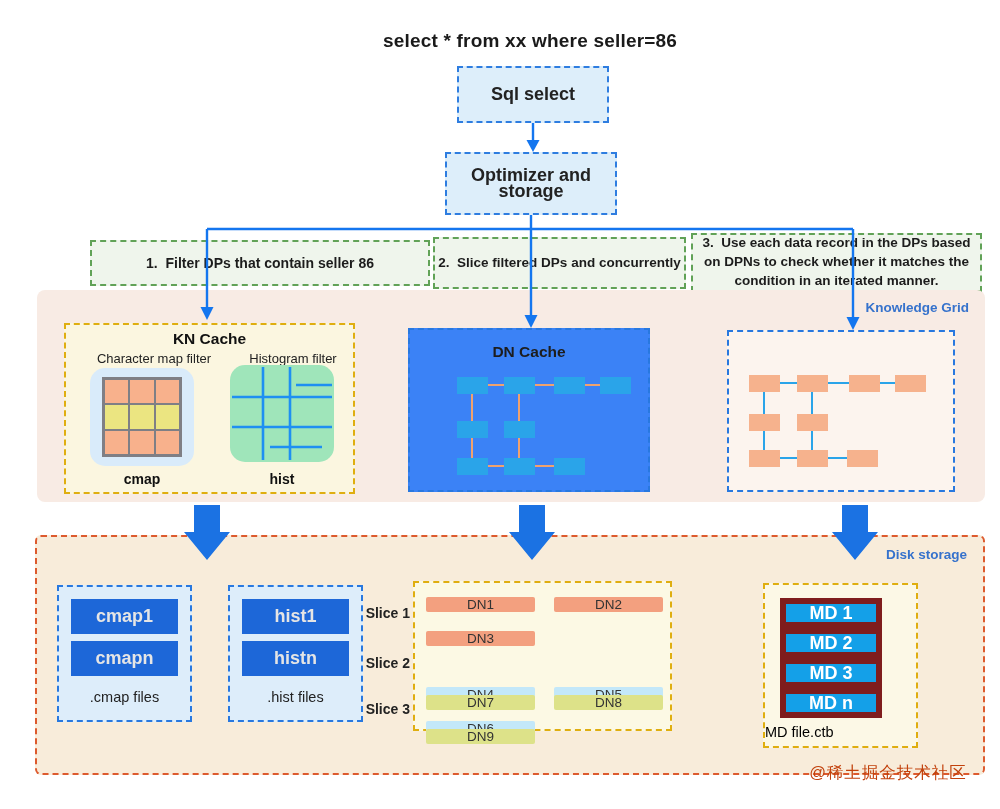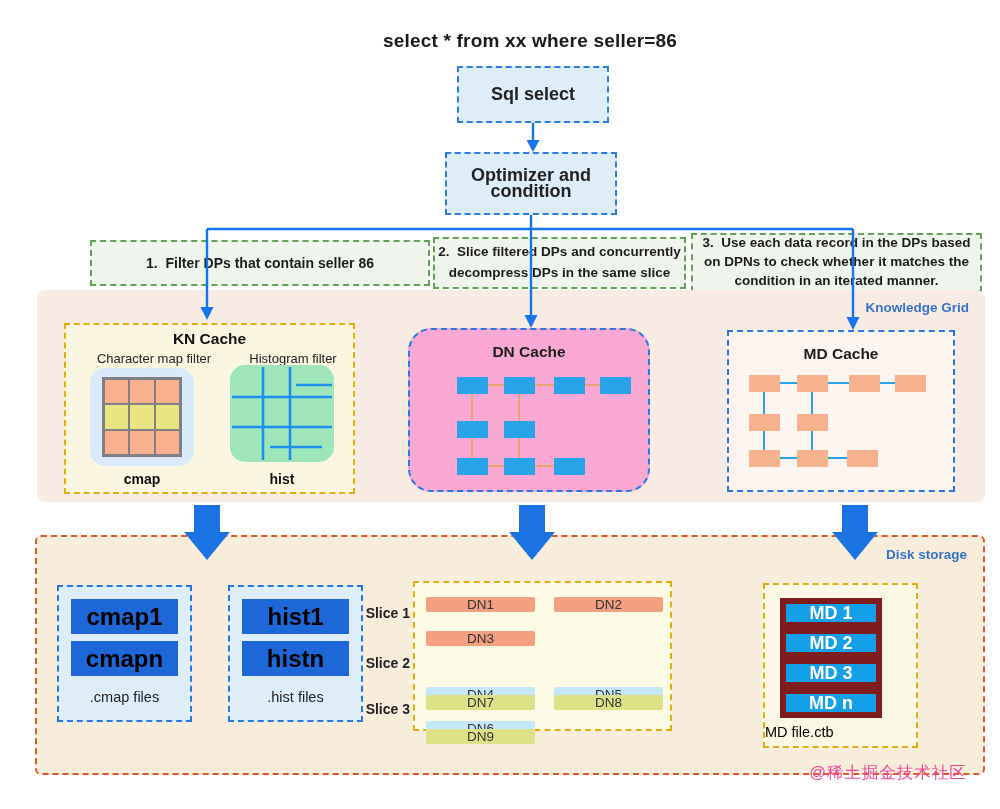--- a/index.html
+++ b/index.html
@@ -45,31 +45,31 @@
   .cmap-cell { border:1px solid #7f7f85; }
   .cmap-cell.r1, .cmap-cell.r3 { background:#f8b18c; }
   .cmap-cell.r2 { background:#ebe581; }
   .hist-tile { position:absolute; left:164px; top:40px; width:104px; height:97px;
                background:#9fe5ba; border-radius:15px; overflow:hidden; }
   .cap { position:absolute; top:146px; width:104px; text-align:center;
          font-size:14px; font-weight:bold; color:#111; }
   .cap.cmapc { left:24px; } .cap.histc { left:164px; }
 
   .cache-box { position:absolute; border:2px dashed #2878df; }
-  .dn-cache { left:408px; top:328px; width:242px; height:164px; background:#f9a8d4;border-radius:23px; }
+  .dn-cache { left:408px; top:328px; width:242px; height:164px; background:#3b82f6; }
   .md-cache { left:727px; top:330px; width:228px; height:162px; background:#fcf4ee; }
   .cache-title { position:absolute; top:13px; left:0; width:100%; text-align:center;
                  font-size:15.5px; font-weight:600; color:#1d1d1d; }
   .cache-box svg { position:absolute; left:0; top:0; }
 
   .file-box { position:absolute; top:585px; width:135px; height:137px;
               background:#ddedfa; border:2px dashed #2878df; }
   .file-box.cmapf { left:57px; } .file-box.histf { left:228px; }
   .blue-file { position:absolute; left:12px; width:107px; height:35px; background:#1d67d8;
-               color:#000000; font-weight:bold; font-size:24px;
+               color:#e5e5e5; font-weight:bold; font-size:18px;
                display:flex; align-items:center; justify-content:center; }
   .blue-file.f1 { top:12px; } .blue-file.f2 { top:54px; }
   .file-cap { position:absolute; top:102px; left:0; width:100%; text-align:center;
               font-size:14.5px; font-weight:500; color:#222; }
 
   .slice-label { position:absolute; left:348px; width:62px; text-align:right;
                  font-size:14px; font-weight:bold; color:#222; }
   .sl1 { top:605px; } .sl2 { top:655px; } .sl3 { top:701px; }
 
   .slices-box { position:absolute; left:413px; top:581px; width:259px; height:150px;
@@ -86,46 +86,45 @@
   .md-files-box { position:absolute; left:763px; top:583px; width:155px; height:165px;
                   background:#fcf8e6; border:2px dashed #dfae10; }
   .md-item { position:absolute; left:15px; width:102px; height:30px; background:#14a0e8;
              border:6px solid #7f1d1d; color:#fff; font-weight:bold; font-size:18px;
              display:flex; align-items:center; justify-content:center; }
   .md-item.m1 { top:13px; } .md-item.m2 { top:43px; } .md-item.m3 { top:73px; } .md-item.m4 { top:103px; }
   .md-cap { position:absolute; top:139px; left:0; width:135px; text-align:left;
             font-size:14.5px; font-weight:400; color:#000000; }
 
   .watermark { position:absolute; left:788px; top:762px; width:200px; text-align:center;
-               font-size:16.5px; color:#ec4899; letter-spacing:1px; }
+               font-size:16.5px; color:#c2410c; letter-spacing:1px; }
 
   .overlay { position:absolute; left:0; top:0; pointer-events:none; }
 </style>
 </head>
 <body>
 
 <div class="page">
 
   <div class="query">select * from xx where seller=86</div>
 
   <div class="flowbox sql">
     <div>Sql select</div>
   </div>
 
   <div class="flowbox opt">
     <div>Optimizer and</div>
-    <div>condition</div>
+    <div>storage</div>
   </div>
 
   <div class="step step1">
     <div>1.  Filter DPs that contain seller 86</div>
   </div>
   <div class="step step2">
     <div>2.  Slice filtered DPs and concurrently</div>
-    <div>decompress DPs in the same slice</div>
   </div>
   <div class="step step3">
     <div>3.  Use each data record in the DPs based</div>
     <div>on DPNs to check whether it matches the</div>
     <div>condition in an iterated manner.</div>
   </div>
 
   <div class="kg-section">
     <div class="section-label">Knowledge Grid</div>
   </div>
@@ -180,21 +179,20 @@
         <rect x="47" y="91" width="31" height="17"></rect>
         <rect x="94" y="91" width="31" height="17"></rect>
         <rect x="47" y="128" width="31" height="17"></rect>
         <rect x="94" y="128" width="31" height="17"></rect>
         <rect x="144" y="128" width="31" height="17"></rect>
       </g>
     </svg>
   </div>
 
   <div class="cache-box md-cache">
-    <div class="cache-title">MD Cache</div>
     <svg width="228" height="162" viewBox="0 0 228 162">
       <g stroke="#2aa4e9" stroke-width="2" fill="none">
         <line x1="35" y1="51" x2="182" y2="51"></line>
         <line x1="35" y1="51" x2="35" y2="127"></line>
         <line x1="83" y1="51" x2="83" y2="127"></line>
         <line x1="35" y1="126" x2="134" y2="126"></line>
       </g>
       <g fill="#f6b28d">
         <rect x="20" y="43" width="31" height="17"></rect>
         <rect x="68" y="43" width="31" height="17"></rect>

